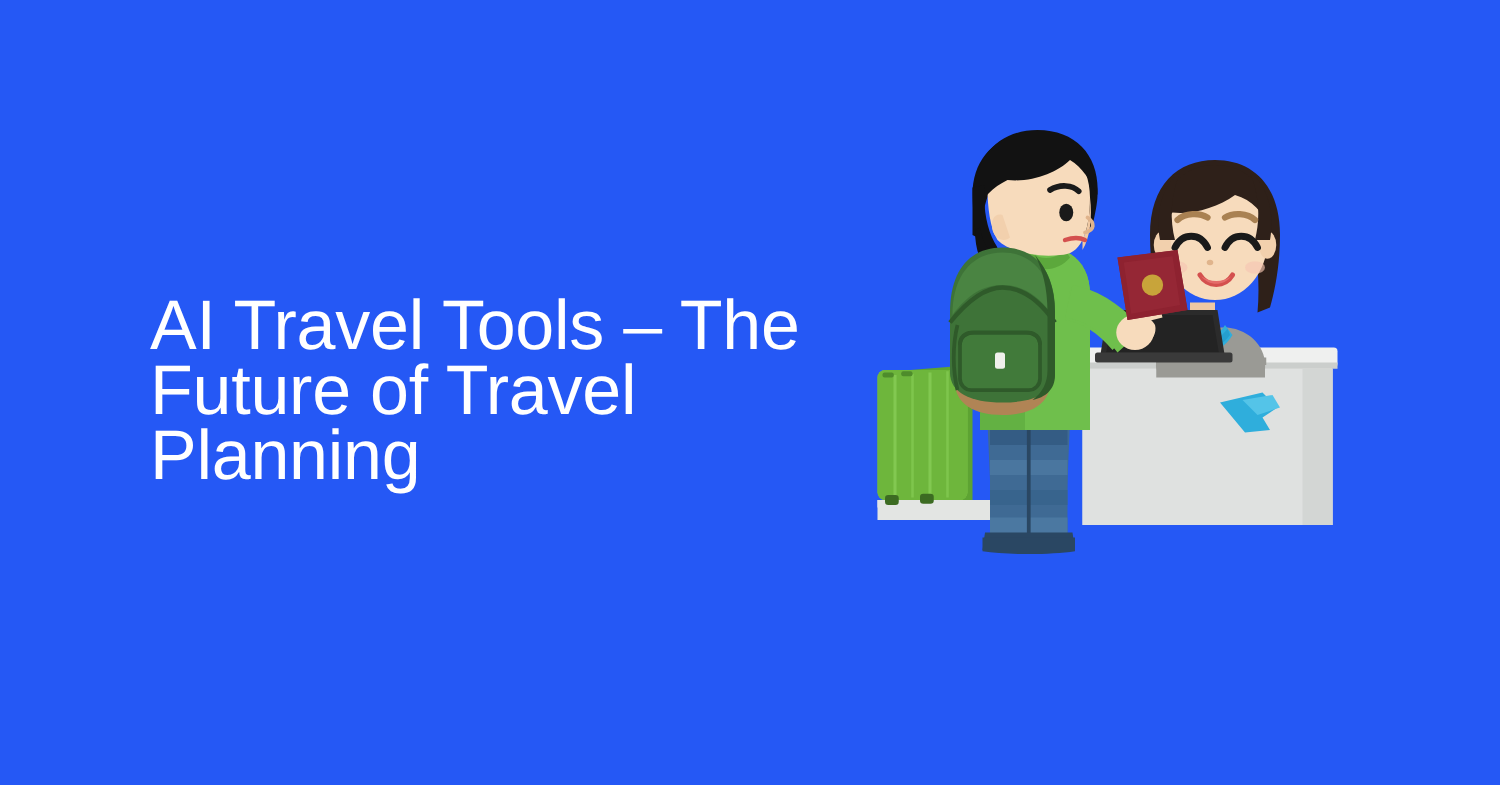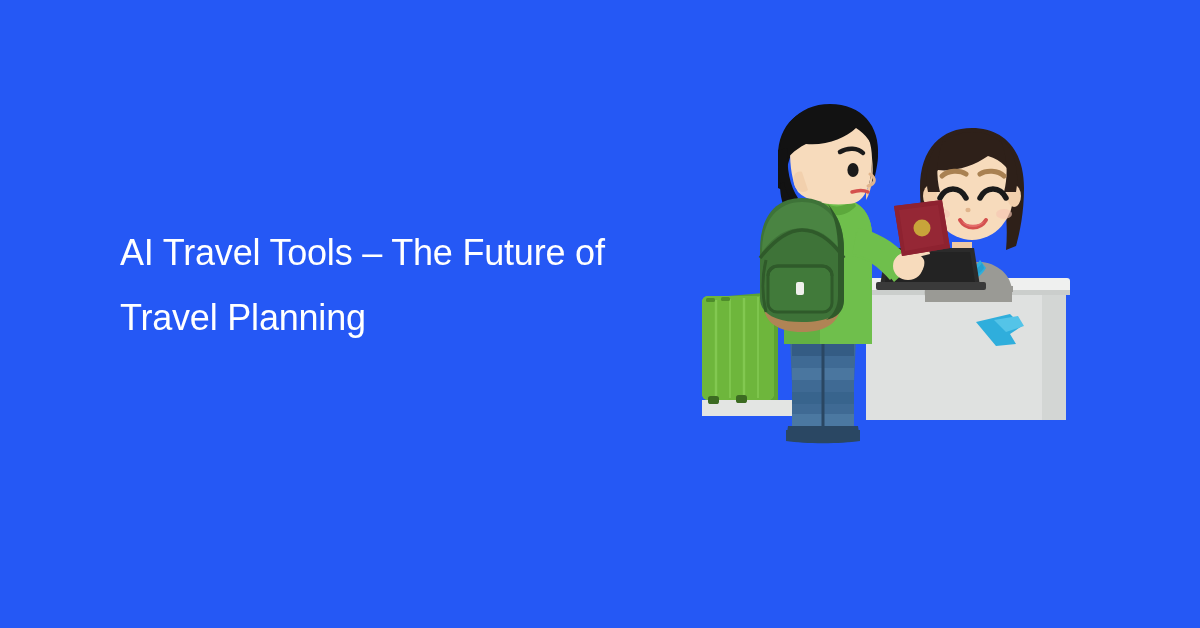--- a/index.html
+++ b/index.html
@@ -19,23 +19,23 @@
     background: #2558f5;
     overflow: hidden;
   }
   #headline {
     position: absolute;
     left: 120px;
     top: 196px;
     width: 580px;
     color: #ffffff;
     font-family: "Liberation Sans", sans-serif;
-    font-size: 36px;
+    font-size: 56px;
     font-weight: 400;
-    line-height: 65px;
+    line-height: 52px;
     letter-spacing: -0.2px;
     white-space: pre-wrap;
   }
   #illustration {
     position: absolute;
     left: 680px;
     top: 100px;
     width: 420px;
     height: 360px;
   }

